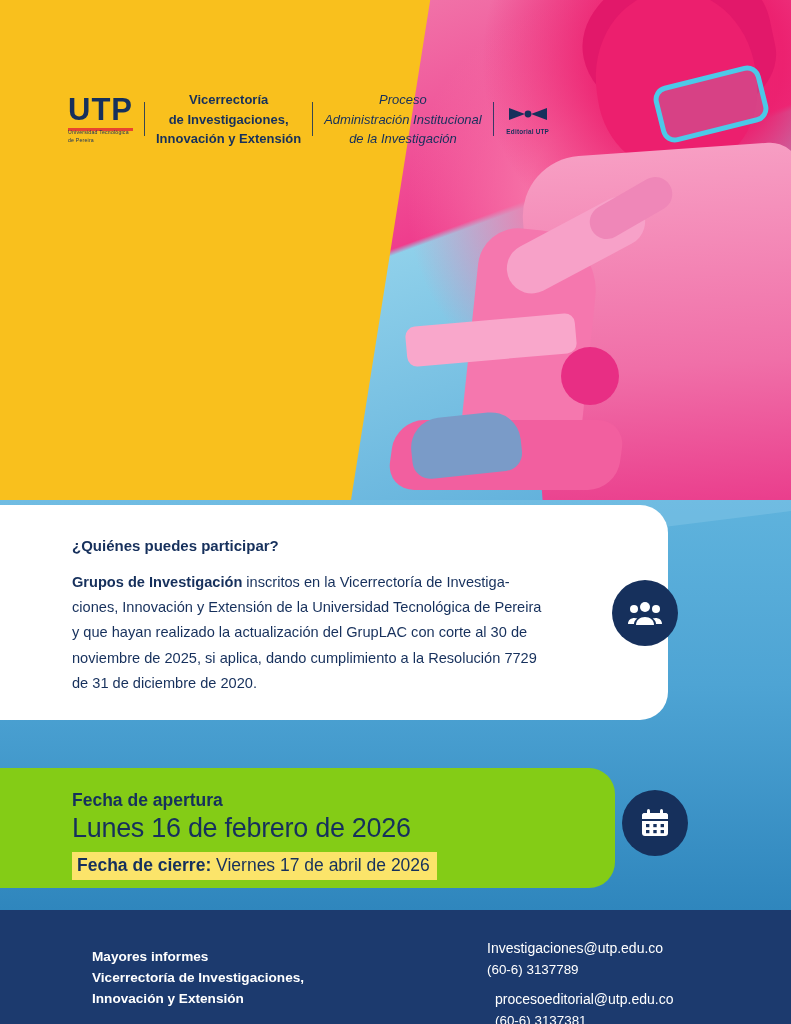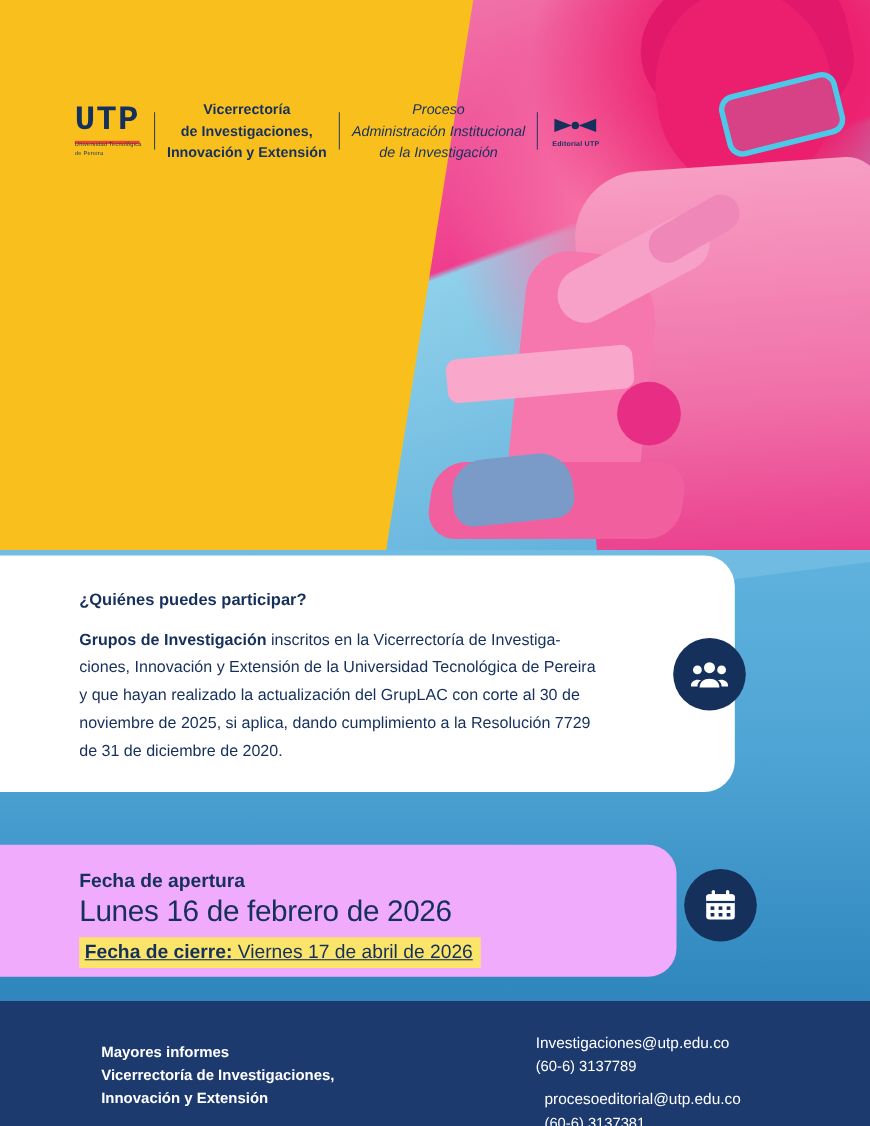--- a/index.html
+++ b/index.html
@@ -83,21 +83,21 @@
     background:rgba(120,220,240,.18);
   }
 
   
   .logo-row {
     position:absolute; left:68px; top:90px; display:flex; align-items:center; gap:0;
   }
   .utp-mark { display:flex; flex-direction:column; align-items:flex-start; }
   .utp-letters {
     font-size:31px; font-weight:bold; letter-spacing:1px; line-height:1;
-    color:#16305c; font-family:Liberation Mono, monospace;
+    color:#16305c; font-family:Liberation Sans, sans-serif;
   }
   .utp-letters .u-underline { border-bottom:3px solid #e8452f; padding-bottom:1px; }
   .utp-sub { font-size:5.2px; line-height:1.45; color:#16305c; margin-top:4px; letter-spacing:.2px; }
   .vline { width:1px; height:34px; background:#16305c; margin:0 11px; opacity:.85; }
   .logo-txt { font-size:13px; line-height:1.5; font-weight:bold; color:#16305c;text-align:center; }
   .logo-txt .thin { font-weight:normal;font-style:italic; }
   .ed-block { display:flex; flex-direction:column; align-items:center; gap:4px; }
   .ed-label { font-size:6.4px; font-weight:bold; color:#16305c; letter-spacing:.2px; }
 
   
@@ -129,28 +129,28 @@
   .icon-circle {
     position:absolute; width:66px; height:66px; border-radius:50%;
     background:#16305c; display:flex; align-items:center; justify-content:center;
   }
   #people-badge { left:612px; top:580px; }
   #cal-badge { left:622px; top:790px; }
 
   
   .card-dates {
     position:absolute; left:0; top:768px; width:615px; height:120px;
-    background:#f0abfc; border-radius:0 26px 26px 0;
+    background:#84cc16; border-radius:0 26px 26px 0;
     padding:22px 40px 0 72px;
   }
   .open-label { font-size:17.5px; font-weight:bold; color:#16305c; }
   .open-date { font-size:27px; font-weight:normal; color:#16305c; margin-top:2px; letter-spacing:-.3px; }
   .close-line {
     display:inline-block; margin-top:8px; background:#fbe46a; padding:3px 7px 4px 5px;
-    font-size:17.5px; color:#16305c;text-decoration:underline;
+    font-size:17.5px; color:#16305c;
   }
   .close-line b { font-weight:bold; }
 
   
   .footer {
     position:absolute; left:0; top:910px; width:791px; height:133px;
     background:#1c3a6e; color:#ffffff;
   }
   .footer-left { position:absolute; left:92px; top:36px; font-size:13.6px; font-weight:bold; line-height:1.55; }
   .footer-right { position:absolute; left:487px; top:28px; font-size:14px; line-height:1.5; }

